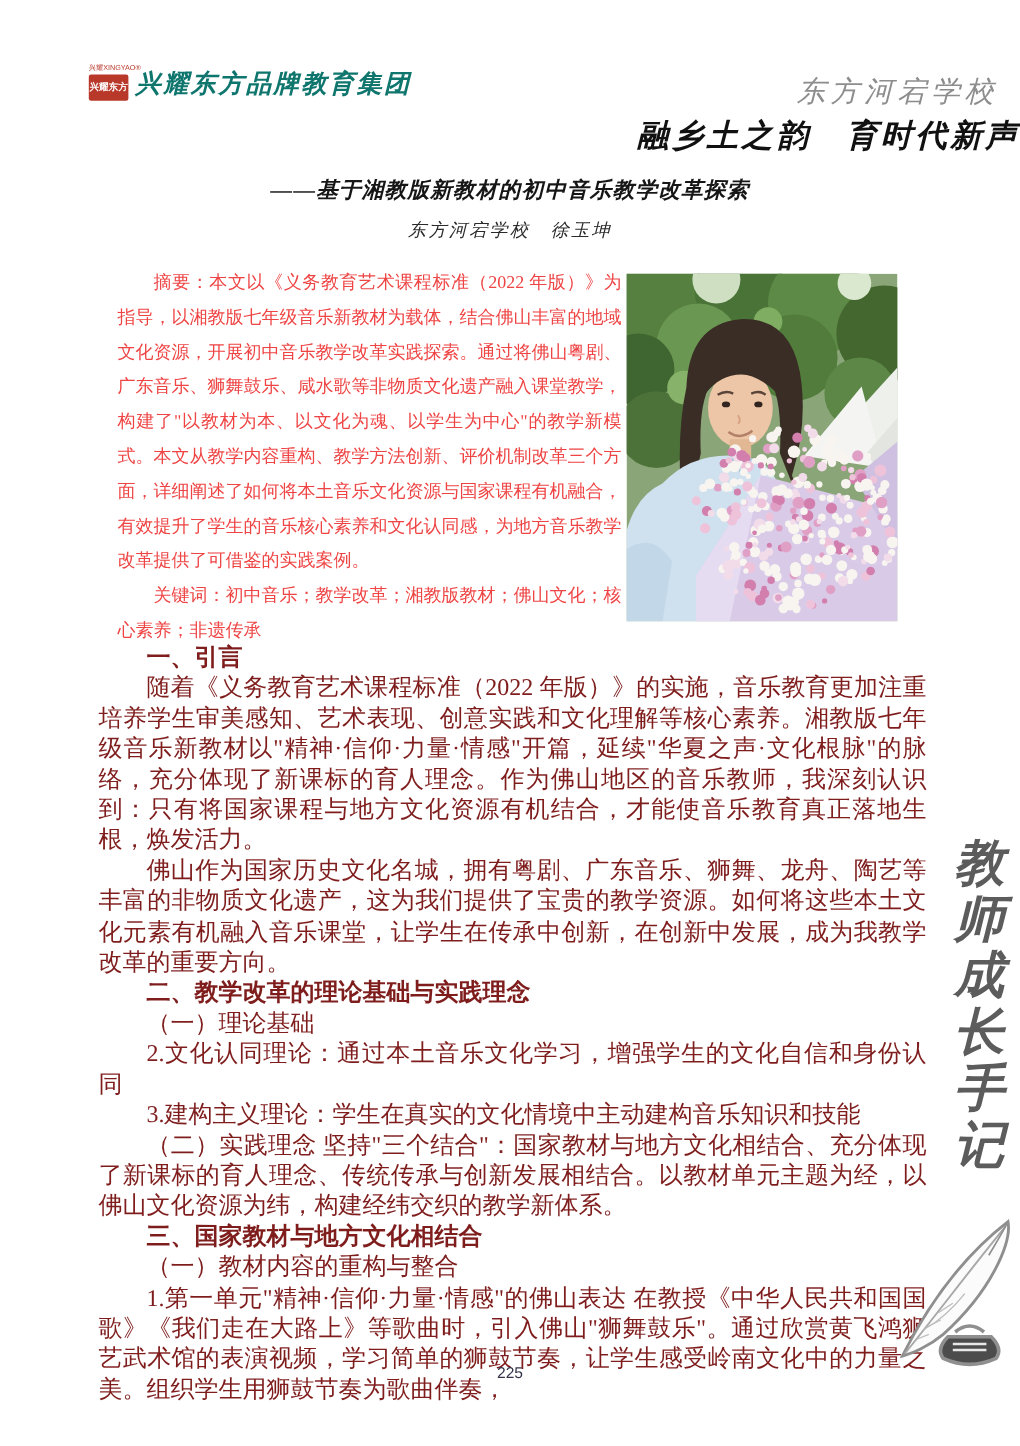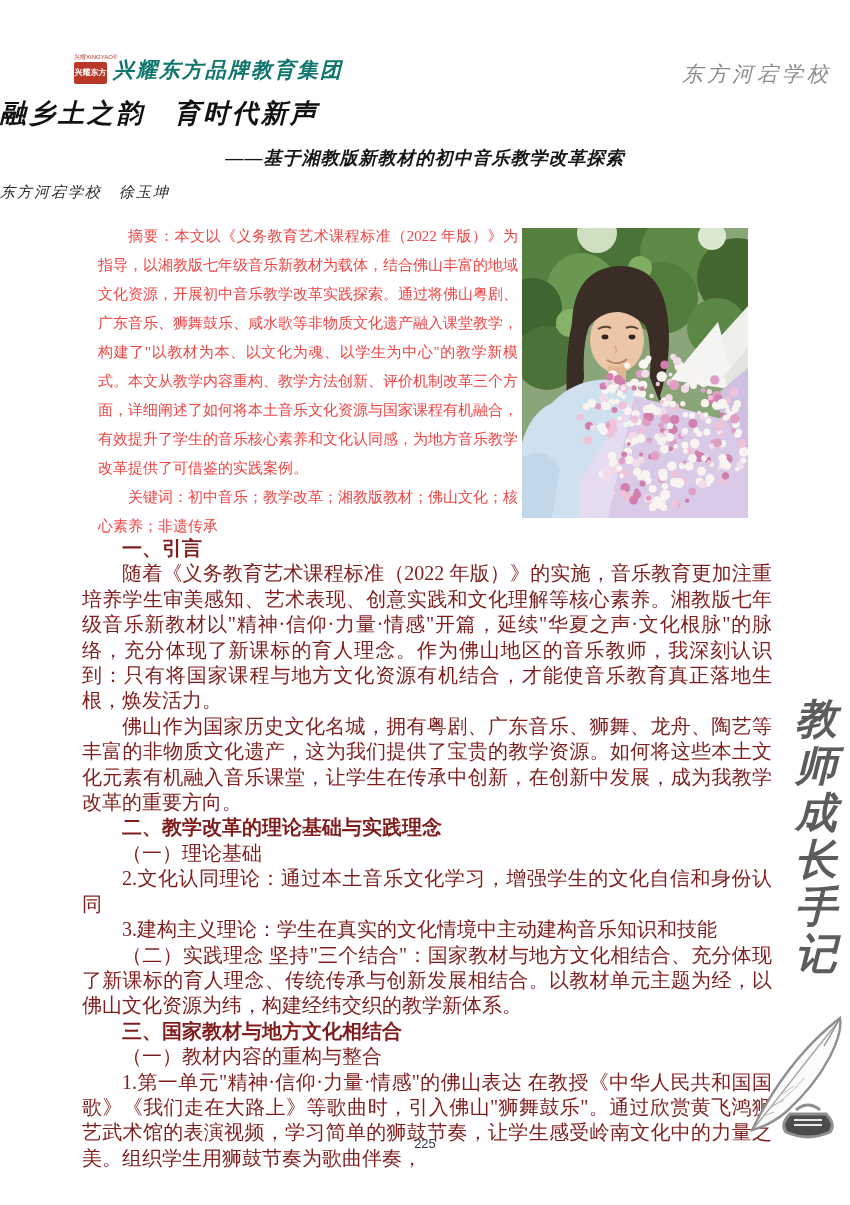--- a/index.html
+++ b/index.html
@@ -15,34 +15,34 @@
   .logo-seal{
     margin-top:1px;width:33px;height:22px;background:#b8382a;border-radius:2px;
     color:#ffffff;font-size:8px;font-weight:bold;line-height:22px;text-align:center;
     letter-spacing:0;overflow:hidden;
   }
   .brand-name{
     position:absolute;left:113px;top:56px;font-size:21px;font-weight:bold;
     color:#0f766e;letter-spacing:2px;font-style:italic;white-space:nowrap;
   }
   .school-name{
-    position:absolute;right:18px;top:60px;font-size:21px;color:#8d8d8d;
+    position:absolute;right:18px;top:60px;font-size:24px;color:#8d8d8d;
     letter-spacing:4px;font-style:italic;font-weight:500;white-space:nowrap;
   }
   
   .doc-title{
-    position:absolute;left:0;top:96px;width:100%;text-align:left;
+    position:absolute;left:0;top:96px;width:100%;text-align:right;
     font-size:26px;font-weight:bold;letter-spacing:3px;color:#111;font-style:italic;
   }
   .doc-subtitle{
     position:absolute;left:0;top:146px;width:100%;text-align:center;
     font-size:18px;font-weight:bold;letter-spacing:1px;color:#161616;font-style:italic;
   }
   .doc-byline{
-    position:absolute;left:0;top:183px;width:100%;text-align:left;
+    position:absolute;left:0;top:183px;width:100%;text-align:center;
     font-size:15px;color:#2a2a2a;letter-spacing:2px;font-style:italic;
   }
   
   .abstract-col{
     position:absolute;left:98px;top:222px;width:420px;
     font-size:15px;line-height:29px;text-align:justify;color:#ef4444;
   }
   .abstract-col p{margin:0;text-indent:2em;}
   
   .photo{

